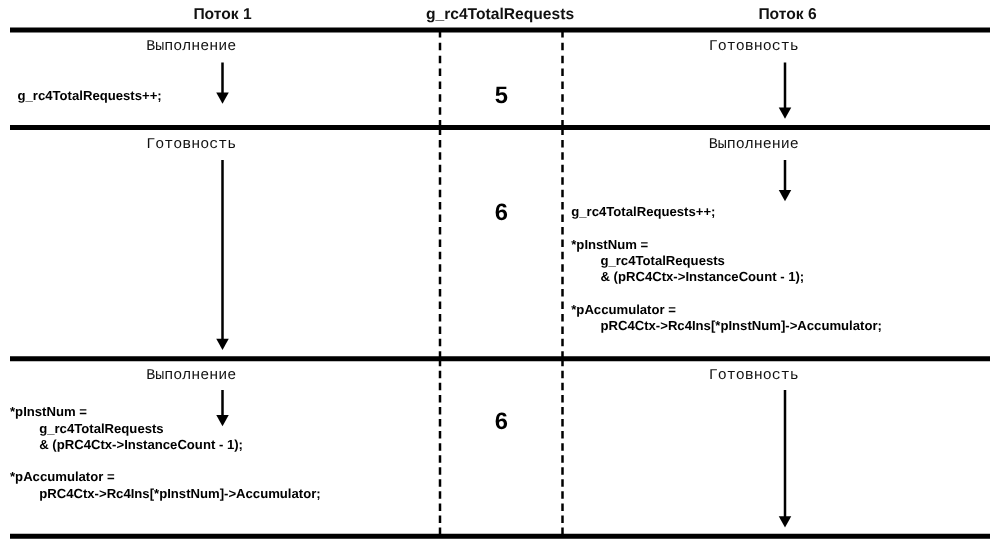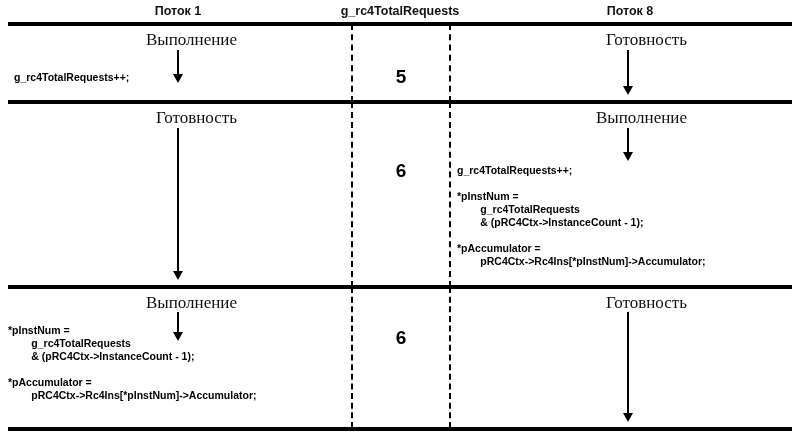--- a/index.html
+++ b/index.html
@@ -50,26 +50,26 @@
     font-weight:bold;
     line-height:13px;
     white-space:pre;
     color:#000000;
     letter-spacing:0px;
   }
 
   
   .state-label{
     position:absolute;
-    font-family:Liberation Serif, serif;
-    font-size:17px;
+    font-family:Liberation Mono, monospace;
+    font-size:12px;
     font-weight:normal;
     color:#111;
     white-space:nowrap;
-    text-align:right;
+    text-align:left;
   }
 
   
   .counter{
     position:absolute;
     font-family:"Liberation Sans", sans-serif;
     font-size:19px;
     font-weight:bold;
     color:#000;
     text-align:center;
@@ -93,21 +93,21 @@
     border-top:9px solid #000;
   }
 </style>
 </head>
 <body>
 
 <div id="diagram">
 
   <div class="col-header h1">Поток 1</div>
   <div class="col-header h2">g_rc4TotalRequests</div>
-  <div class="col-header h3">Поток 8</div>
+  <div class="col-header h3">Поток 6</div>
 
   <div class="hrule" style="top:22px;"></div>
   <div class="hrule" style="top:100px;"></div>
   <div class="hrule" style="top:285px;"></div>
   <div class="hrule" style="top:427px;"></div>
 
   <div class="vdash" style="left:351px;top:24px;height:78px;"></div>
   <div class="vdash" style="left:449px;top:24px;height:78px;"></div>
 
   <div class="vdash" style="left:351px;top:102px;height:185px;"></div>

